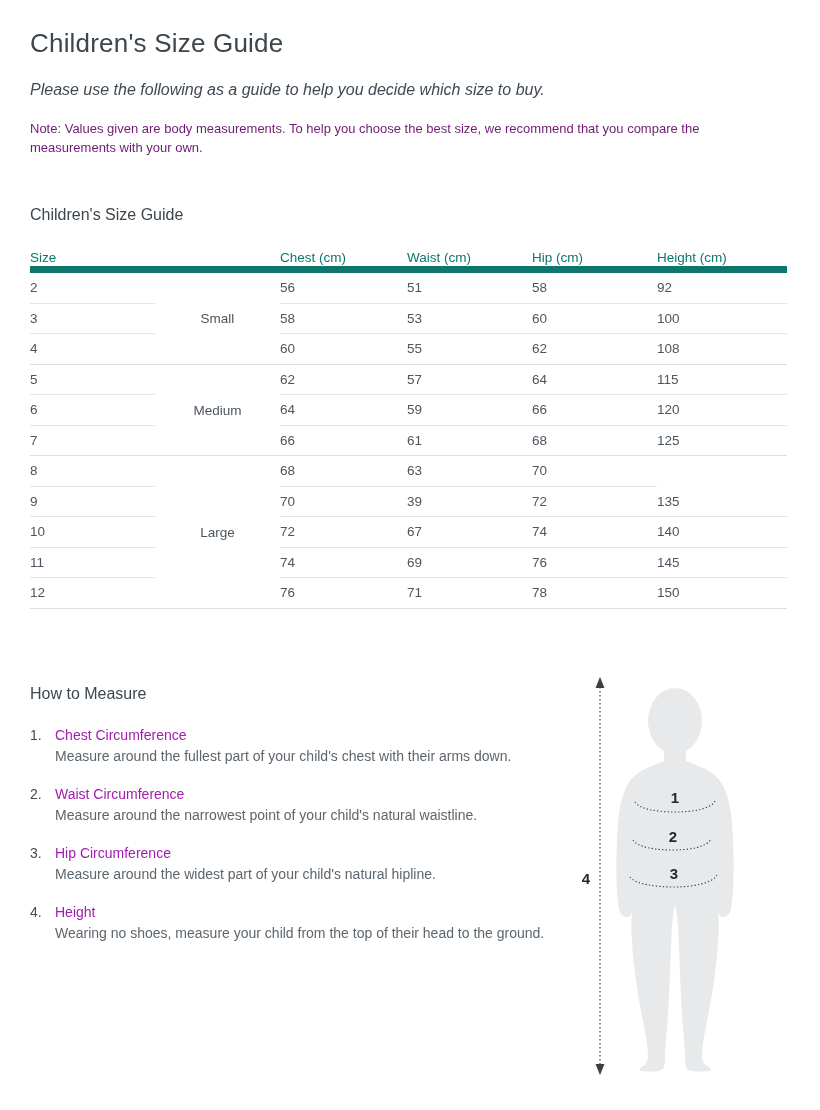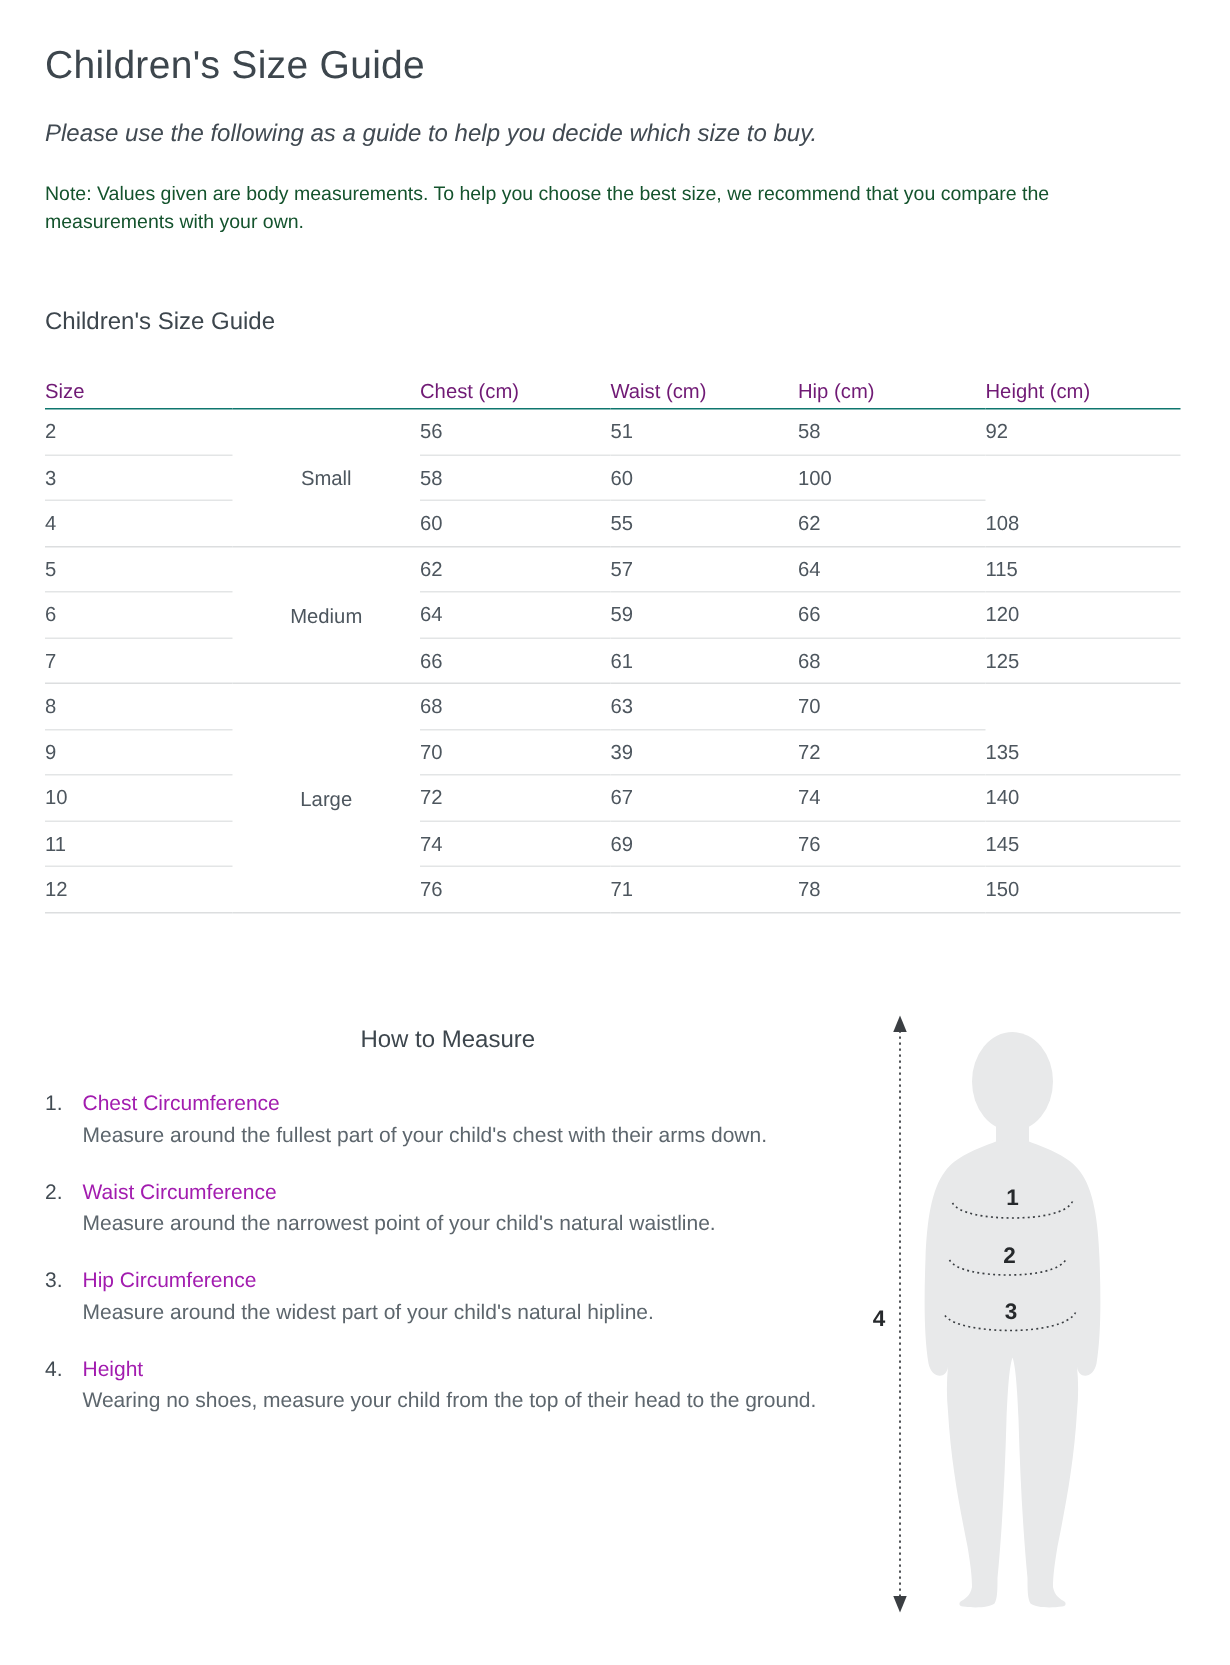--- a/index.html
+++ b/index.html
@@ -12,48 +12,48 @@
   .page { padding:28px 33px 0 30px; }
 
   h1.page-title {
     font-size:26px; font-weight:300; color:#3d464d; letter-spacing:.2px;
   }
   p.intro {
     margin-top:22px; font-size:16px; font-weight:400; color:#414a52;font-style:italic;
   }
   p.note {
     margin-top:20px; max-width:750px;
-    font-size:13px; line-height:19px; color:#14532d;
+    font-size:13px; line-height:19px; color:#701a75;
   }
 
   h2.section-title {
     margin-top:49px; font-size:16px; font-weight:400; color:#3d464d;
   }
 
   .size-table { margin-top:24px; width:757px; }
   .t-row {
     display:grid;
     grid-template-columns:125px 125px 127px 125px 125px 130px;
     height:30.5px;
   }
   .t-row .cell {
     display:flex; align-items:center;
     font-size:13.5px; color:#4d565e;
   }
   .t-row.head { height:25px; }
   .t-row.head .cell {
-    color:#701a75; border-bottom:1px solid #0f766e;
+    color:#0f766e; border-bottom:7px solid #0f766e;
   }
   .c-group { justify-content:center; }
   .t-row.mid .c-size, .t-row.mid .c-data { border-bottom:1px solid #e3e5e6; }
   .t-row.end .cell { border-bottom:1px solid #dcdedf; }
 
   .measure-section { margin-top:62px; display:flex; }
   .measure-left { flex:1; }
-  h2.measure-title { margin-top:14px; font-size:16px; font-weight:400; color:#3d464d;text-align:center; }
+  h2.measure-title { margin-top:14px; font-size:16px; font-weight:400; color:#3d464d; }
   ol.measure-list { margin-top:22px; list-style:none; }
   ol.measure-list li { display:flex; margin-bottom:17px; }
   .m-num { width:25px; font-size:14px; color:#414a52; line-height:21px; }
   .m-label { font-size:14px; color:#a21caf; line-height:21px; }
   .m-desc { font-size:14px; color:#5d666d; line-height:21px; }
 
   .figure-wrap { width:220px; height:440px; flex:0 0 220px; }
   .fig-num { font-weight:bold; font-size:15px; }
 </style>
 </head>
@@ -83,20 +83,21 @@
         <div class="cell c-group"></div>
         <div class="cell c-data">56</div>
         <div class="cell c-data">51</div>
         <div class="cell c-data">58</div>
         <div class="cell c-data">92</div>
       </div>
       <div class="t-row mid">
         <div class="cell c-size">3</div>
         <div class="cell c-group">Small</div>
         <div class="cell c-data">58</div>
+        <div class="cell c-data">53</div>
         <div class="cell c-data">60</div>
         <div class="cell c-data">100</div>
       </div>
       <div class="t-row end">
         <div class="cell c-size">4</div>
         <div class="cell c-group"></div>
         <div class="cell c-data">60</div>
         <div class="cell c-data">55</div>
         <div class="cell c-data">62</div>
         <div class="cell c-data">108</div>

